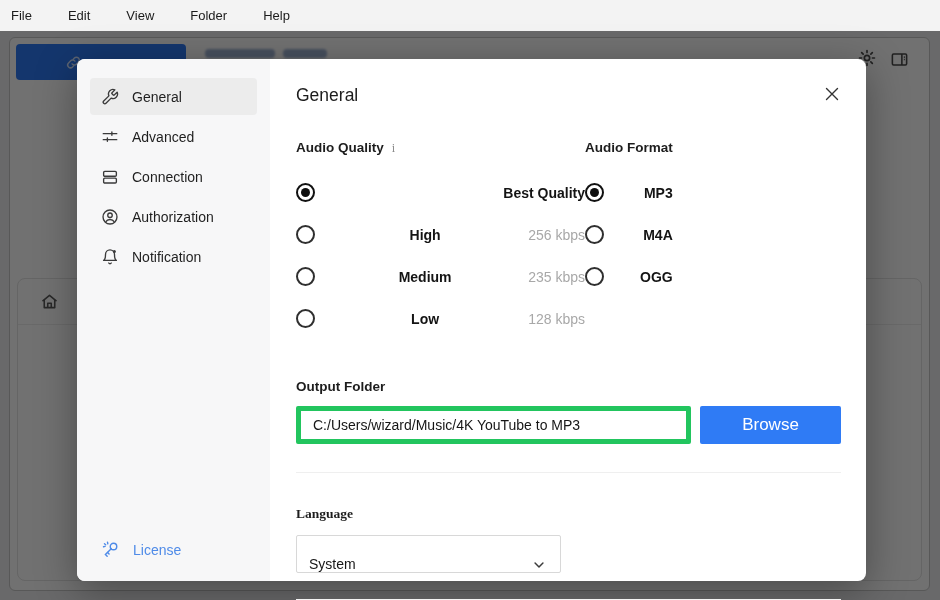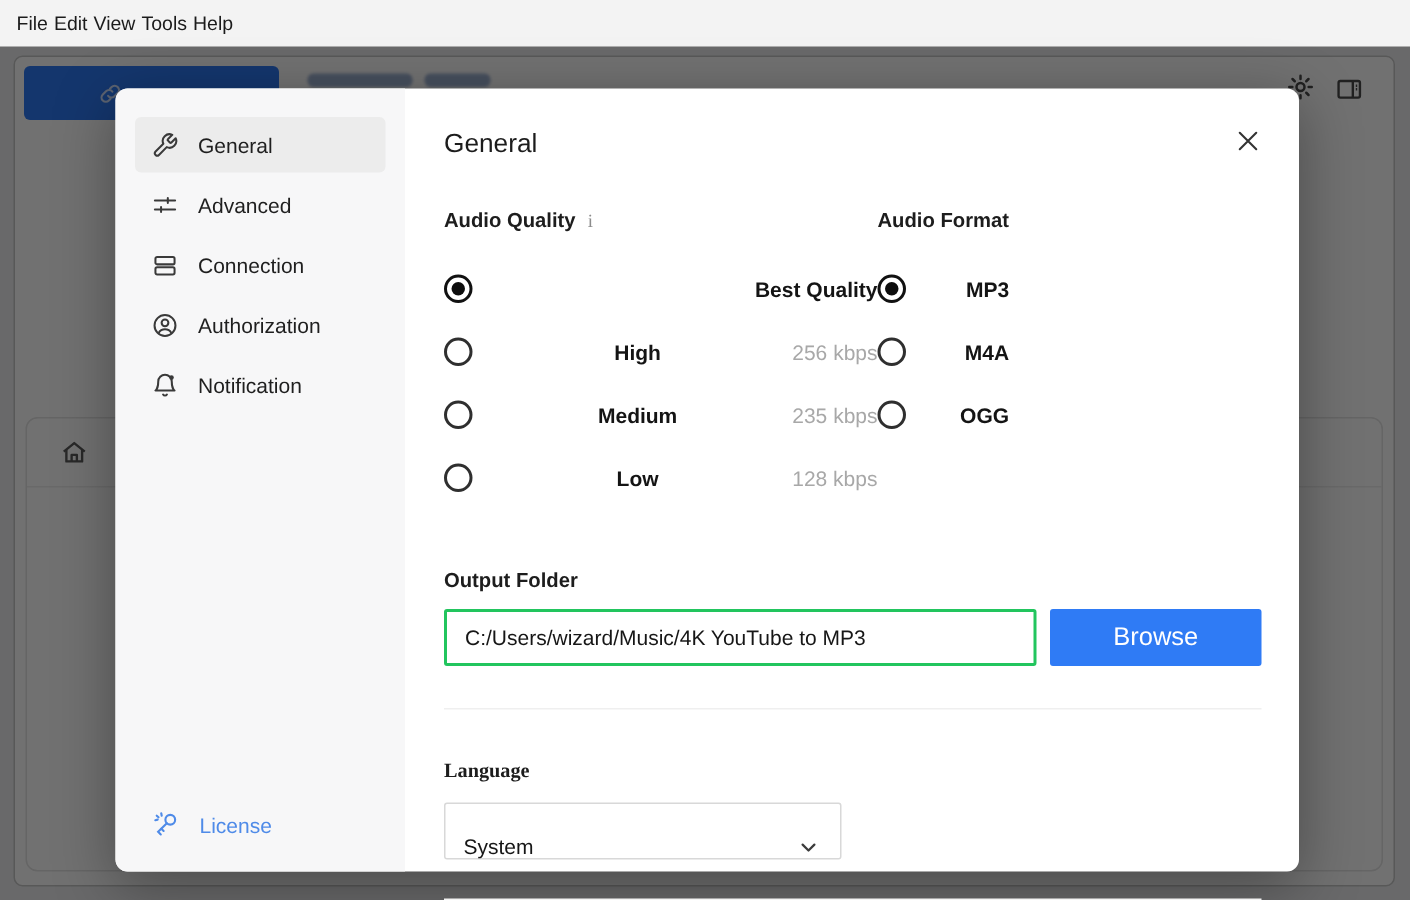--- a/index.html
+++ b/index.html
@@ -1,21 +1,21 @@
 <!DOCTYPE html>
 <html><head>
 <meta charset="utf-8">
 <style>
   * { margin:0; padding:0; box-sizing:border-box; }
   html,body { width:940px; height:600px; overflow:hidden; }
   body { font-family:"Liberation Sans","DejaVu Sans",sans-serif; background:#f0f0f0; position:relative; }
 
   
   .menubar { position:absolute; left:0; top:0; width:940px; height:31px; background:#f3f3f3;
-             display:flex; align-items:center; padding-left:11px; gap:4px; z-index:5; }
+             display:flex; align-items:center; padding-left:11px; gap:36px; z-index:5; }
   .menubar span { font-size:13px; color:#1b1b1b; cursor:default; }
 
   
   .app-bg { position:absolute; left:0; top:31px; width:940px; height:569px; background:#eceef0; }
   .main-surface { position:absolute; left:9px; top:6px; width:921px; height:554px;
                   background:#ffffff; border:1px solid #c6c6c6; border-radius:6px; }
   .paste-btn { position:absolute; left:16px; top:44px; width:170px; height:36px; background:#2f7bf5;
                border:none; border-radius:4px; color:#fff; }
   .paste-btn svg { position:absolute; left:49px; top:10px; width:17px; height:17px; }
   .dim-bar { position:absolute; height:9px; border-radius:4px; background:#8fa6cc; opacity:.85; filter:blur(1.2px); }
@@ -51,41 +51,41 @@
   .radio-group { margin-top:27px; }
   .radio-row { display:flex; align-items:center; margin-bottom:23px; cursor:pointer;justify-content:space-between; }
   .radio { width:19px; height:19px; border:2px solid #2f2f2f; border-radius:50%; background:#fff; position:relative; flex:none; }
   .radio.checked { border-color:#111; }
   .radio.checked::after { content:""; position:absolute; inset:3px; border-radius:50%; background:#0d0d0d; }
   .radio-label { margin-left:13px; font-size:14px; font-weight:600; color:#141414; }
   .radio-detail { font-size:14px; font-weight:400; color:#a8a8a8; margin-left:6px; }
 
   .out-label { margin-top:28px; }
   .out-row { display:flex; margin-top:12px; gap:9px; }
-  .path-input { width:395px; height:38px; border:2px solid #22c55e; border-radius:2px; padding:0 12px;
+  .path-input { width:395px; height:38px; border:5px solid #22c55e; border-radius:2px; padding:0 12px;
                 font-family:"Liberation Sans","DejaVu Sans",sans-serif; font-size:14px; color:#161616; }
   .browse-btn { width:141px; height:38px; background:#2f7bf5; border:none; border-radius:2px;
                 color:#ffffff; font-size:17px; font-weight:500; cursor:pointer;
                 font-family:"Liberation Sans","DejaVu Sans",sans-serif; }
   .divider { height:1px; background:#efefef; margin-top:28px; width:545px; }
   .lang-label { margin-top:33px;font-family:Liberation Serif, serif; }
   .select-box { margin-top:13px; width:265px; height:38px; border:1px solid #d8d8d8; border-radius:2px;
                 display:flex; align-items:flex-end; justify-content:space-between; padding:0 14px 0 12px;
                 font-size:14px; color:#161616; cursor:pointer; background:#fff; }
   .select-box svg { width:14px; height:14px; color:#3c3c3c; }
   .divider2 { height:1px; background:#f3f3f3; margin-top:26px; width:545px; }
 </style>
 </head>
 <body>
 
 <div class="menubar">
   <span>File</span>
   <span>Edit</span>
   <span>View</span>
-  <span>Tools</span>
+  <span>Folder</span>
   <span>Help</span>
 </div>
 
 <div class="app-bg">
   <div class="main-surface"></div>
 
   <button class="paste-btn" style="top:13px;">
     <span>
       <svg viewBox="0 0 24 24" fill="none" stroke="#cfe0ff" stroke-width="2" stroke-linecap="round">
         <path d="M10 14a4 4 0 0 0 6 .4l3-3a4 4 0 1 0-5.7-5.7l-1.6 1.6"></path>

